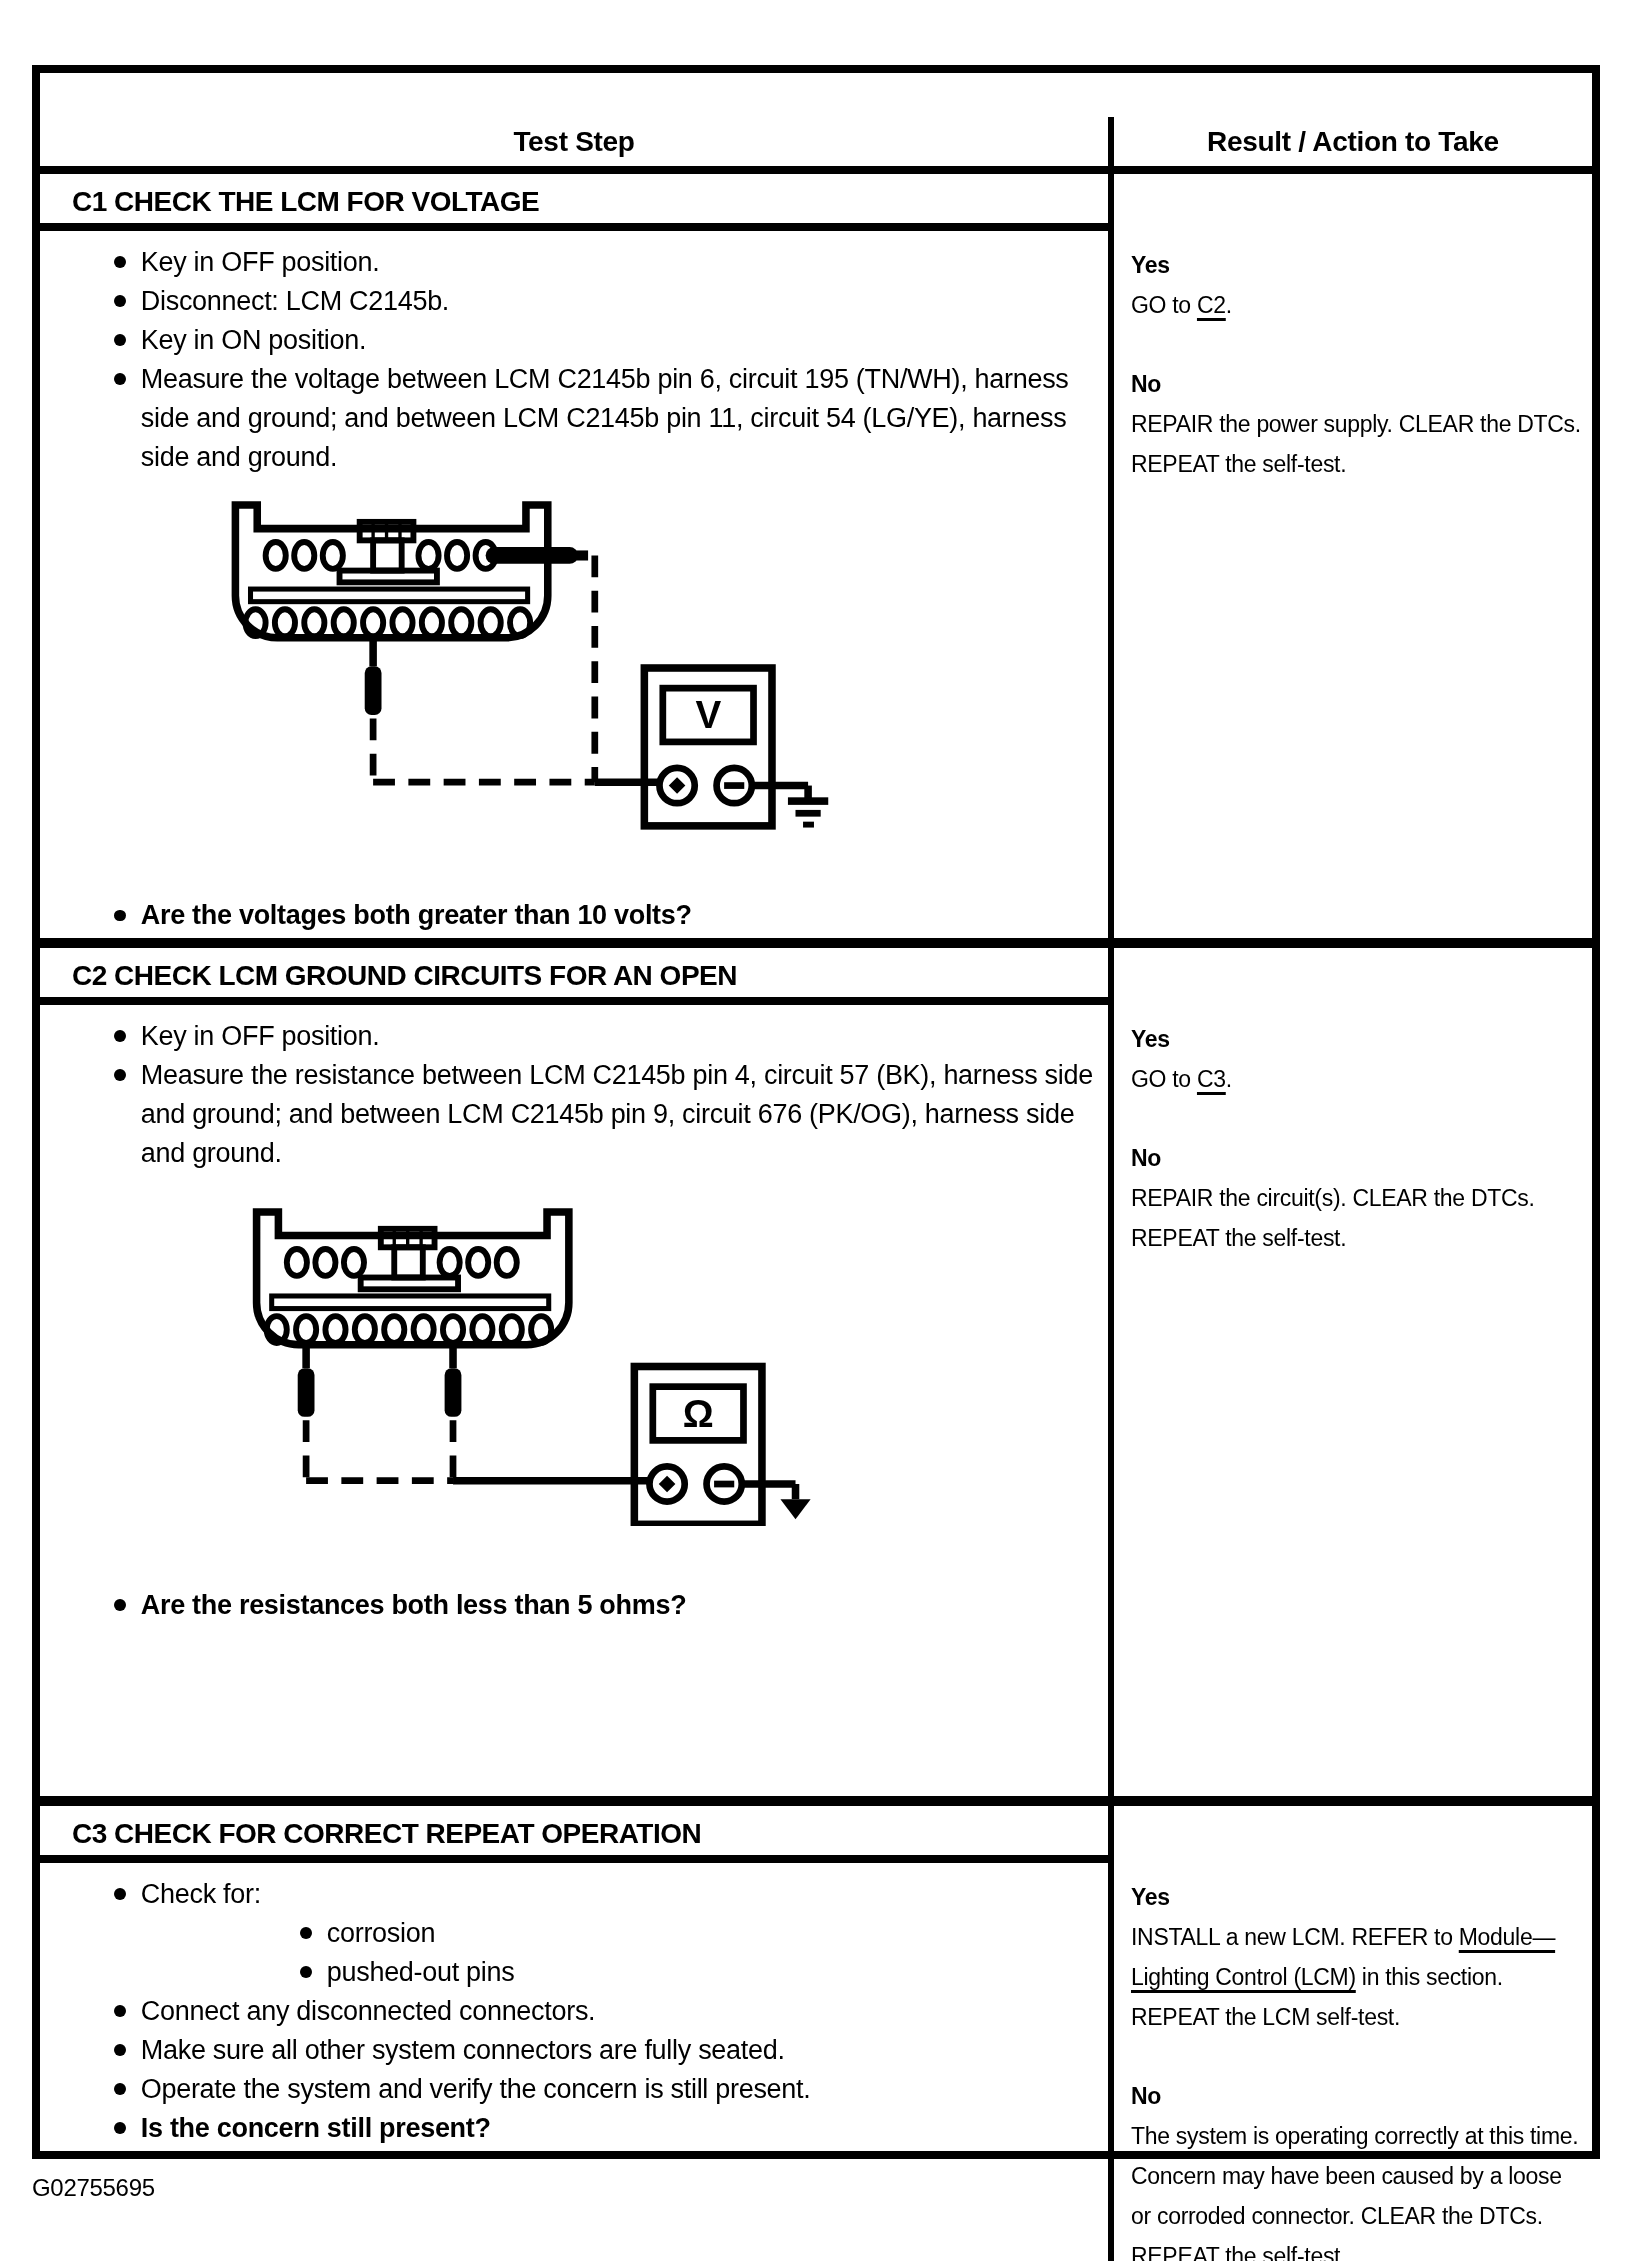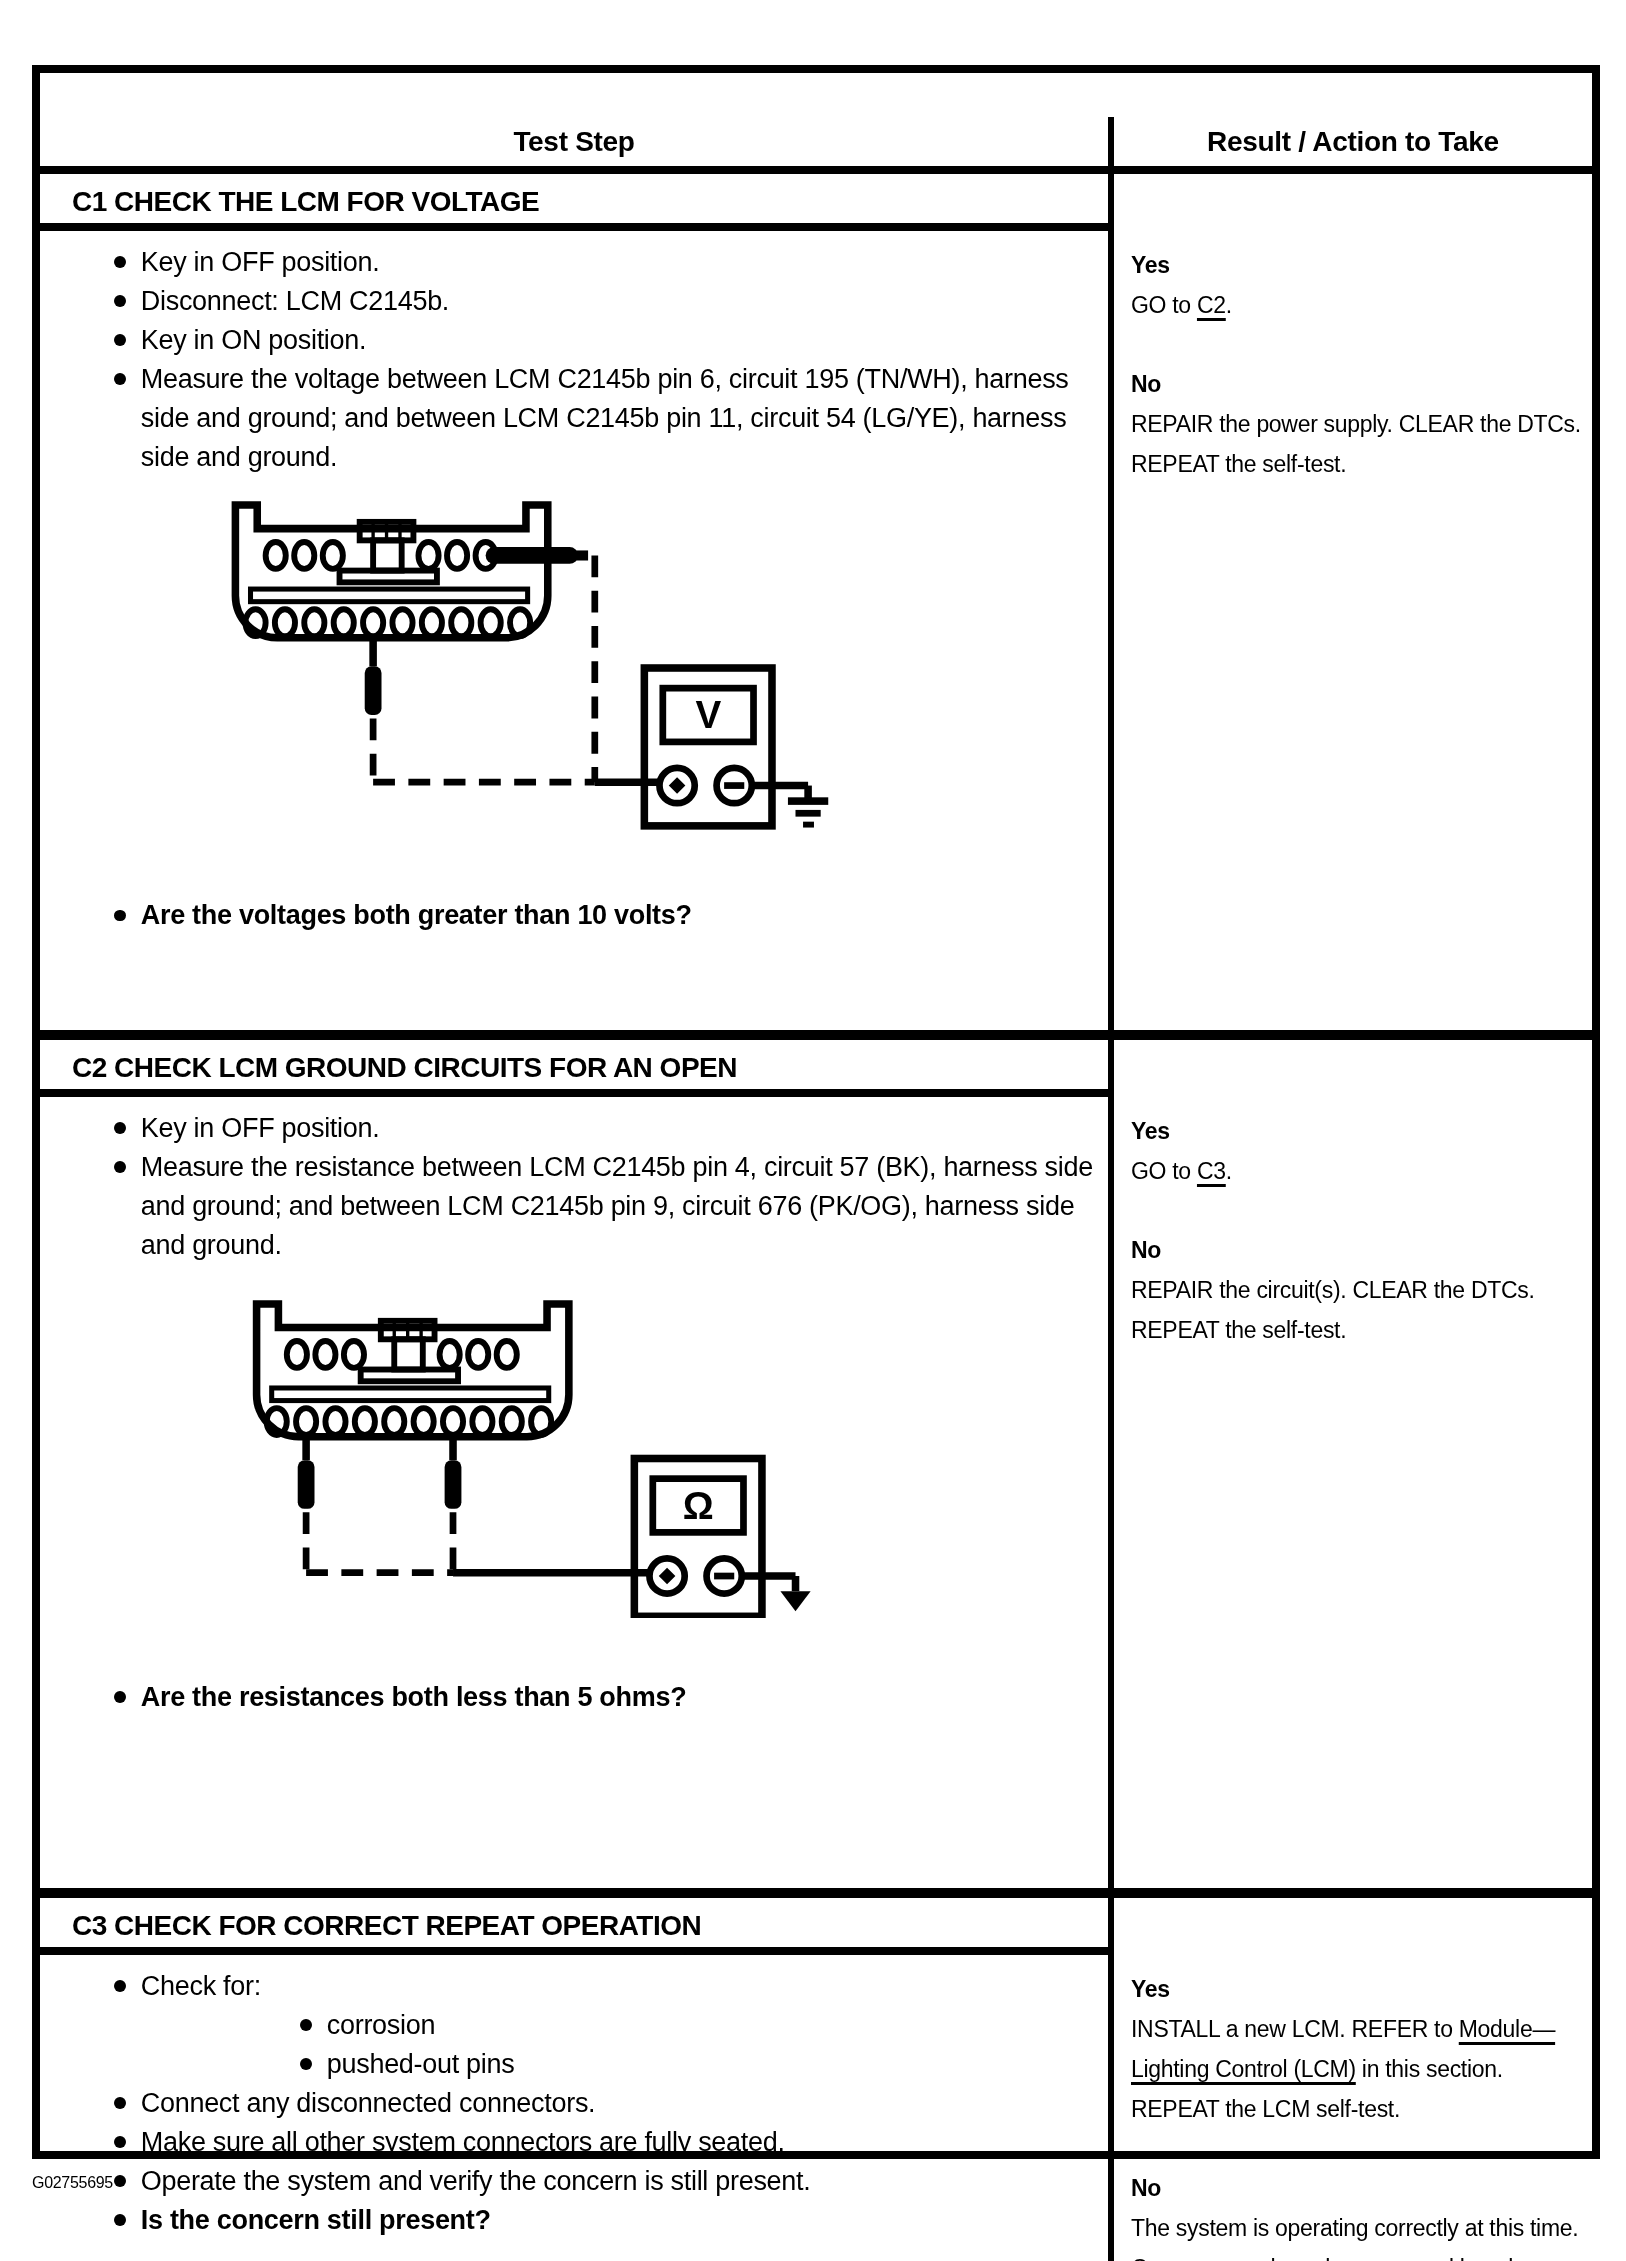--- a/index.html
+++ b/index.html
@@ -17,21 +17,21 @@
   }
 
   .header-row { display:flex; height:57px; flex:0 0 auto; box-sizing:border-box; border-bottom:8.4px solid #000;margin-top:44px; }
   .header-cell { font-weight:bold; font-size:28px; letter-spacing:-0.3px;
     display:flex; align-items:center; justify-content:center; box-sizing:border-box; }
   .header-cell.hleft { width:1074px; border-right:6.7px solid #000; }
   .header-cell.hright { flex:1; }
 
   .section { display:flex; box-sizing:border-box; flex:0 0 auto; }
   .section + .section { border-top:10px solid #000; }
-  .section-c1 { height:856px; }
+  .section-c1 { height:764px; }
   .section-c2 { height:858px; }
   .section-c3 { height:548px; }
 
   .section .left-col { width:1074px; box-sizing:border-box; border-right:6.7px solid #000;
     display:flex; flex-direction:column; overflow:hidden; }
   .section .right-col { flex:1; box-sizing:border-box; padding:71px 10px 0 17px;
     font-size:23px; line-height:40px; letter-spacing:-0.3px; overflow:hidden; }
 
   .section-title { height:57px; box-sizing:border-box; border-bottom:8.4px solid #000;
     font-weight:bold; font-size:28px; letter-spacing:-0.5px; padding:11.8px 6.7px 0 32px; white-space:nowrap; }
@@ -49,21 +49,21 @@
   .section-c3 .question { margin-top:0; }
 
   .section-c1 .diagram-slot { margin:23.5px 0 0 147px; }
   .section-c2 .diagram-slot { margin:34px 0 0 168px; }
 
   .doc-link { text-decoration:underline; text-decoration-thickness:2.5px; text-underline-offset:5px; }
 
   .result-label { font-weight:bold; }
   .no-block { margin-top:39px; }
 
-  .footer-code { position:absolute; left:32px; top:2174px; font-size:16px; letter-spacing:-0.3px; }
+  .footer-code { position:absolute; left:32px; top:2174px; font-size:24px; letter-spacing:-0.3px; }
 
   svg .ln { stroke:#000; fill:none; }
 </style>
 </head>
 <body>
 
 <div class="page">
   <div class="doc-table">
     <div class="header-row">
       <div class="header-cell hleft">Test Step</div>

